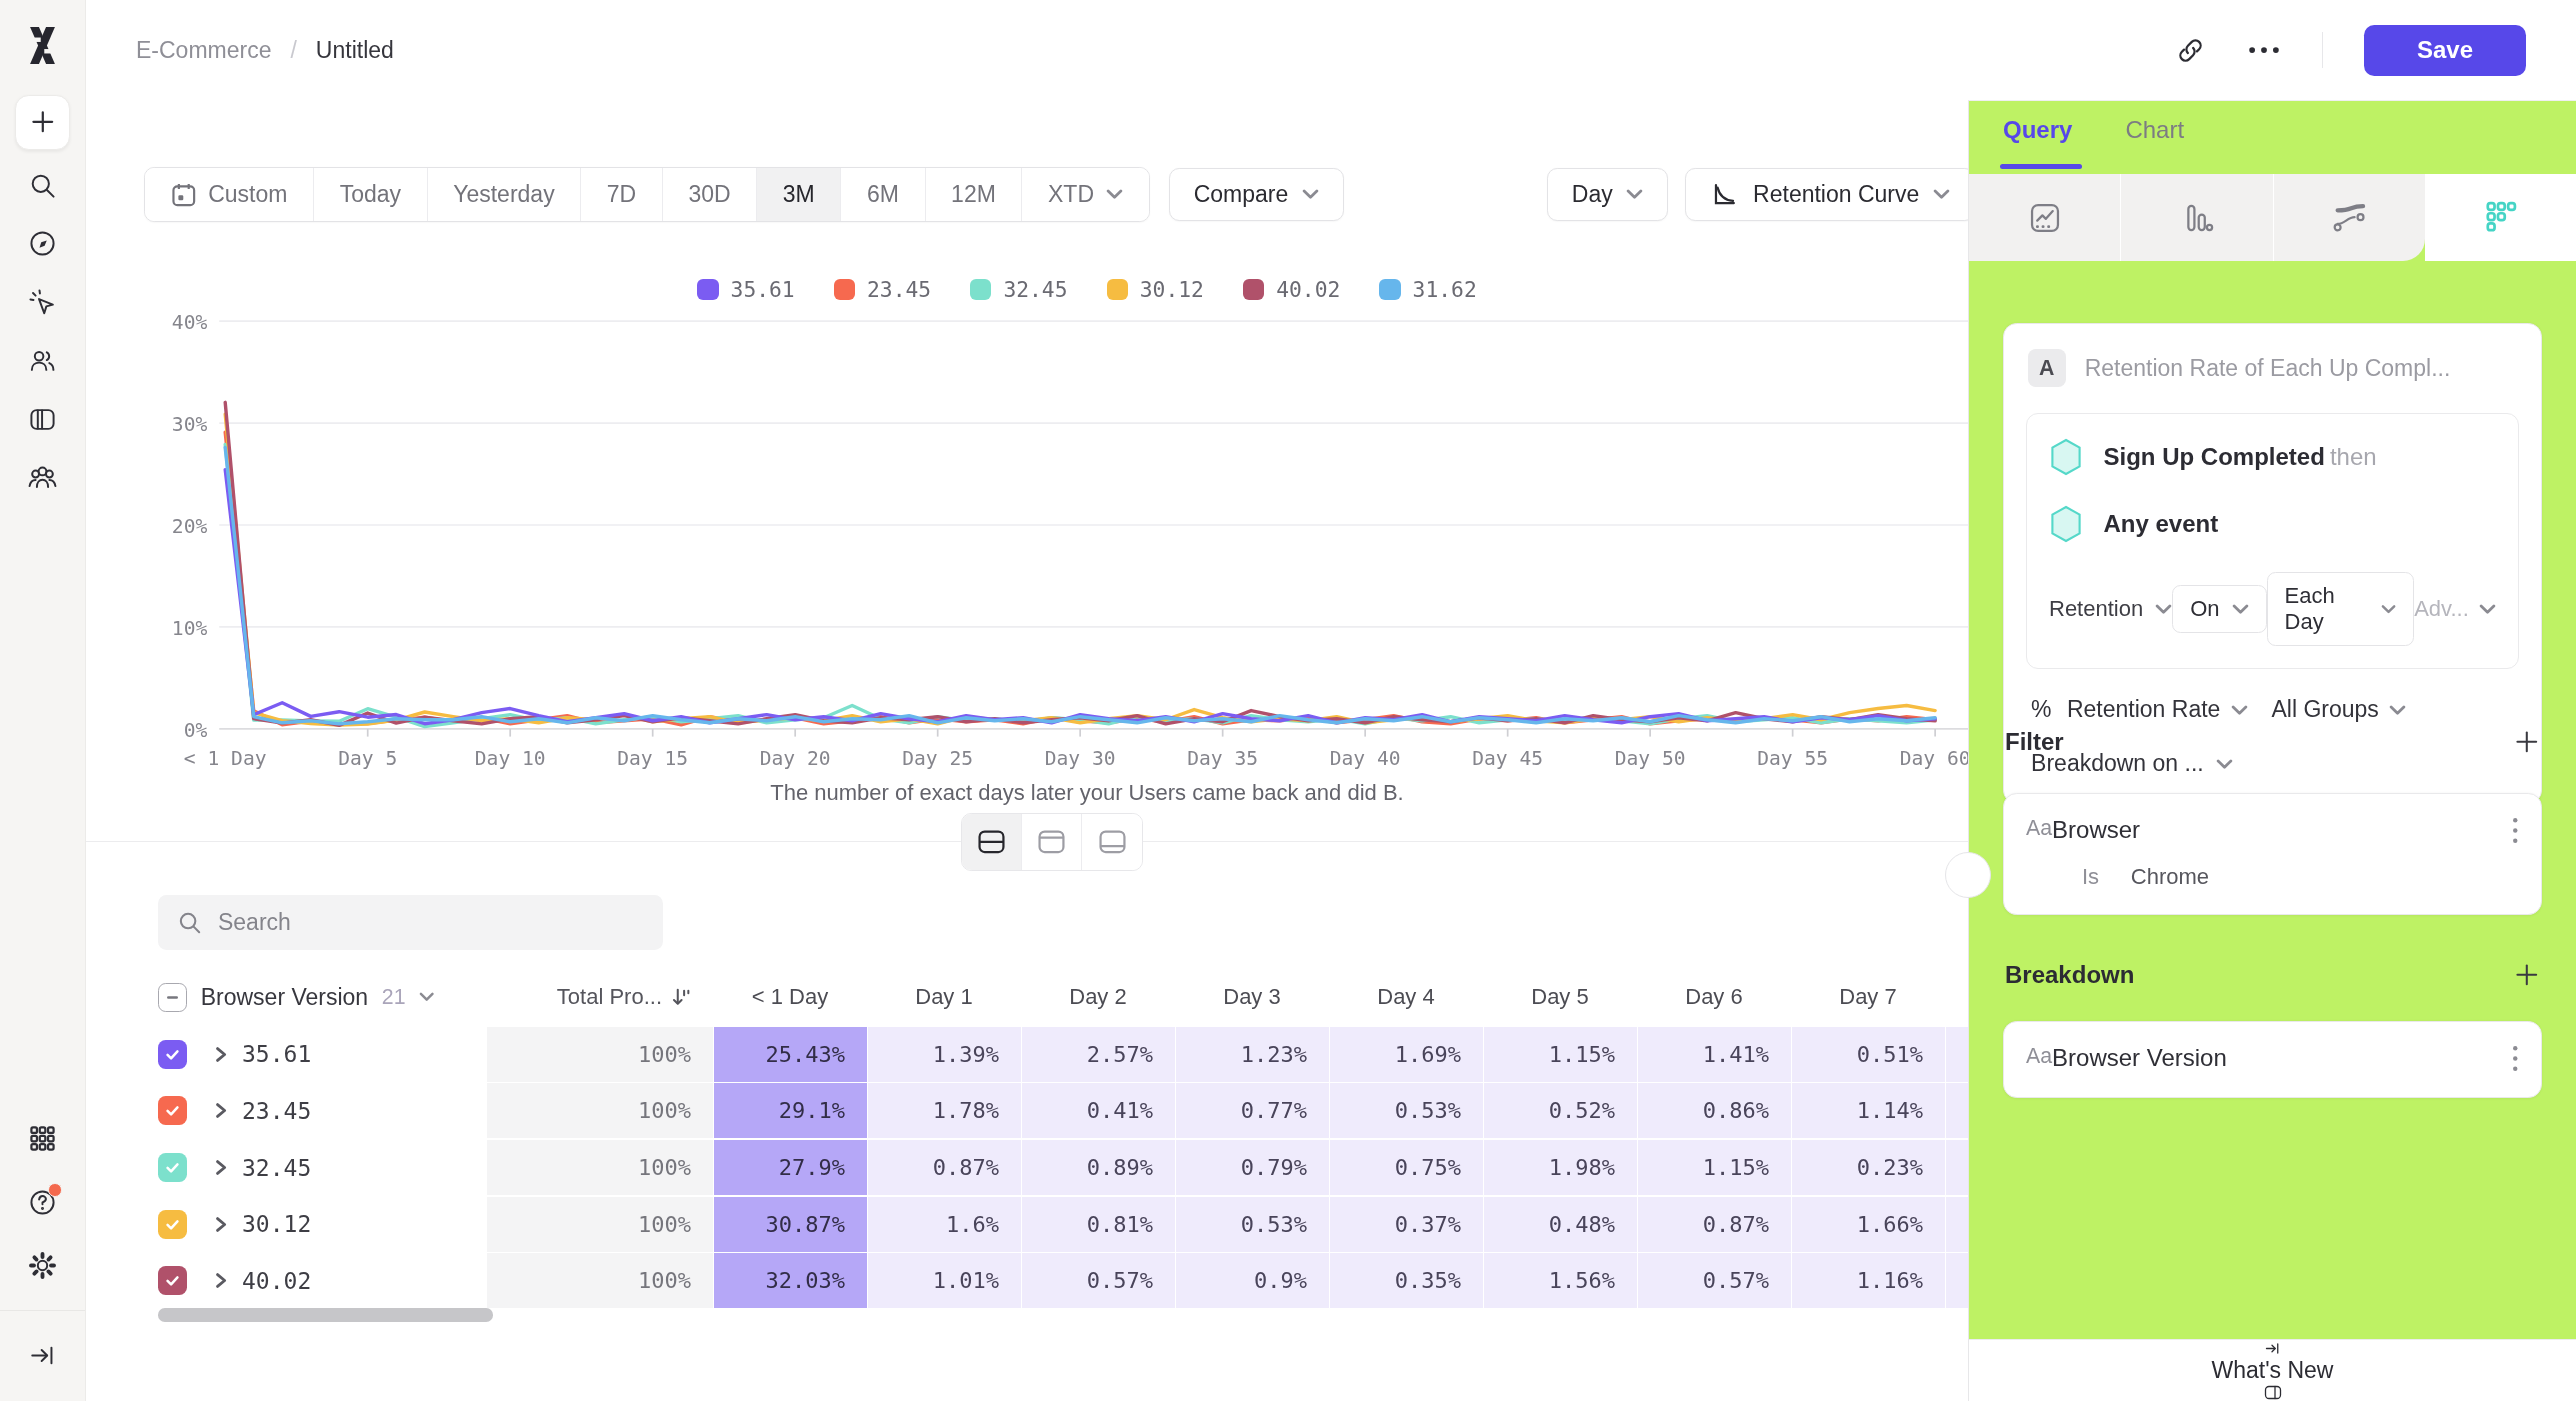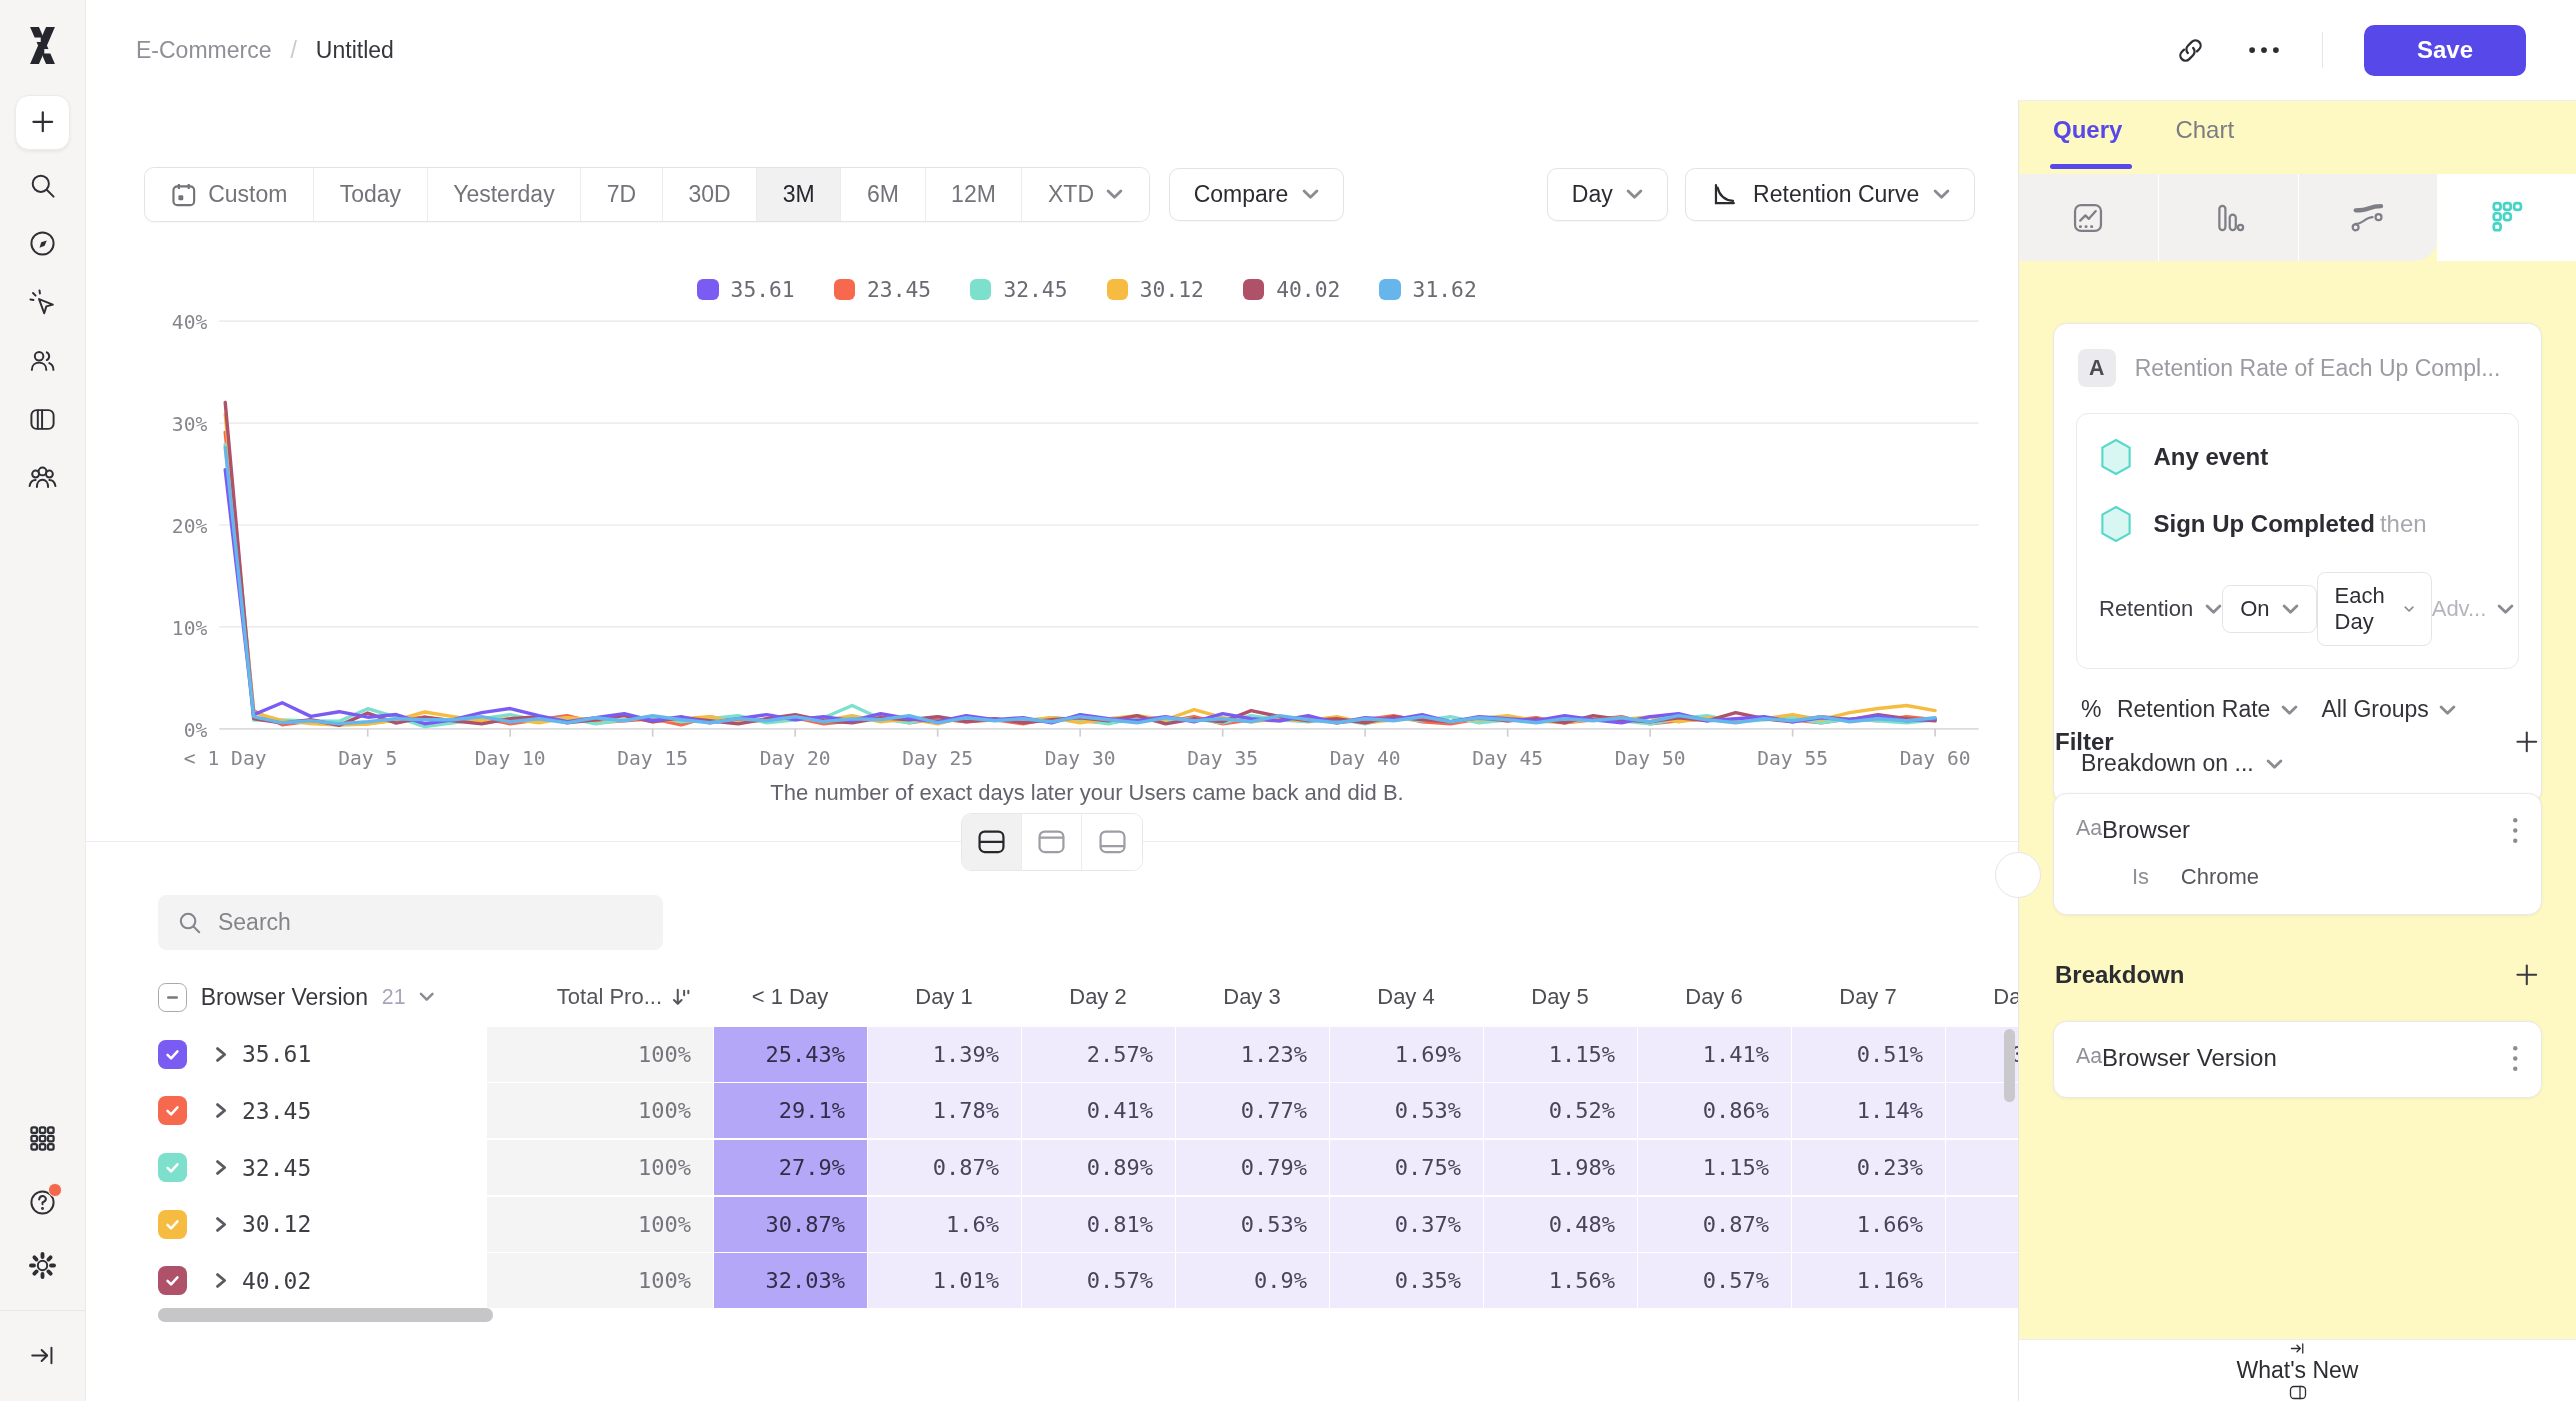--- a/index.html
+++ b/index.html
@@ -120,22 +120,22 @@
   .hscroll { position:absolute; left:72px; top:1208px; width:335px; height:13.7px;
     background:#c6c6c9; border-radius:6.8px; cursor:pointer; }
 
   .main-footer { position:absolute; left:0; right:0; bottom:0; height:62px;
     border-top:0.9px solid #ececee; display:flex; align-items:center; padding:0 0 0 56px; background:#fff; }
   .seg-circle { stroke:#2c2c33; stroke-width:2.5; fill:none; }
   .mf-title { margin-left:19px; font-size:23px; color:#2c2c33; font-weight:bold; cursor:pointer; }
   .mf-desc { margin-left:24px; font-size:23px; color:#a2a2a9; }
 
   
-  .rpanel { position:absolute; right:0; top:100px; width:558px; bottom:0;
-    border-left:0.9px solid #e7e7e9; border-top:0.9px solid #efeff1; background:#fef9c3; }
+  .rpanel { position:absolute; right:0; top:100px; width:608px; bottom:0;
+    border-left:0.9px solid #e7e7e9; border-top:0.9px solid #efeff1; background:#bef264; }
   .rtabs { position:absolute; top:15.4px; left:34px; display:flex; gap:53px; font-size:24px; }
   .rtab { cursor:pointer; color:#7c7c83; padding-bottom:12px; }
   .rtab.active { color:#5748e9; font-weight:bold; }
   .tab-ink { position:absolute; top:63px; left:31px; width:82px; height:5.1px;
     border-radius:2.6px; background:#5748e9; }
   .ptabs { position:absolute; top:73px; left:0; right:0; height:87px; display:flex; }
   .ptab { flex:1; background:#f2f1f0; display:flex; align-items:center; justify-content:center;
     border-left:1.7px solid #fff; cursor:pointer; }
   .ptab:first-child { border-left:none; }
   .ptab svg { stroke:#7e7e86; stroke-width:2.6; fill:none; stroke-linecap:round; stroke-linejoin:round; }
@@ -719,27 +719,27 @@
   <div class="card qcard">
     <div class="qtitle">
       <span class="step-badge">A</span>
       <span class="qtitle-text">Retention Rate of Each Up Compl...</span>
     </div>
     <div class="inner-card">
       <div class="event-row">
         <svg class="hexa" viewBox="0 0 40 44">
             <path d="M20 2 L36 11 V33 L20 42 L4 33 V11 Z" fill="#d8f7f2" stroke="#55d8c9" stroke-width="2.5"></path>
           </svg>
-        <span class="ev-name">Any event</span>
+        <span><span class="ev-name">Sign Up Completed</span><span class="ev-suffix">then</span></span>
       </div>
       <div class="event-row">
         <svg class="hexa" viewBox="0 0 40 44">
             <path d="M20 2 L36 11 V33 L20 42 L4 33 V11 Z" fill="#d8f7f2" stroke="#55d8c9" stroke-width="2.5"></path>
           </svg>
-        <span><span class="ev-name">Sign Up Completed</span><span class="ev-suffix">then</span></span>
+        <span class="ev-name">Any event</span>
       </div>
       <div class="ctl-row">
         <span class="ctl-plain">
           <span>Retention</span>
           <svg class="chev" viewBox="0 0 16 9">
               <path d="M2 1.5l6 6 6-6"></path>
             </svg>
         </span>
         <span class="ctl-sel">
           <span>On</span>

